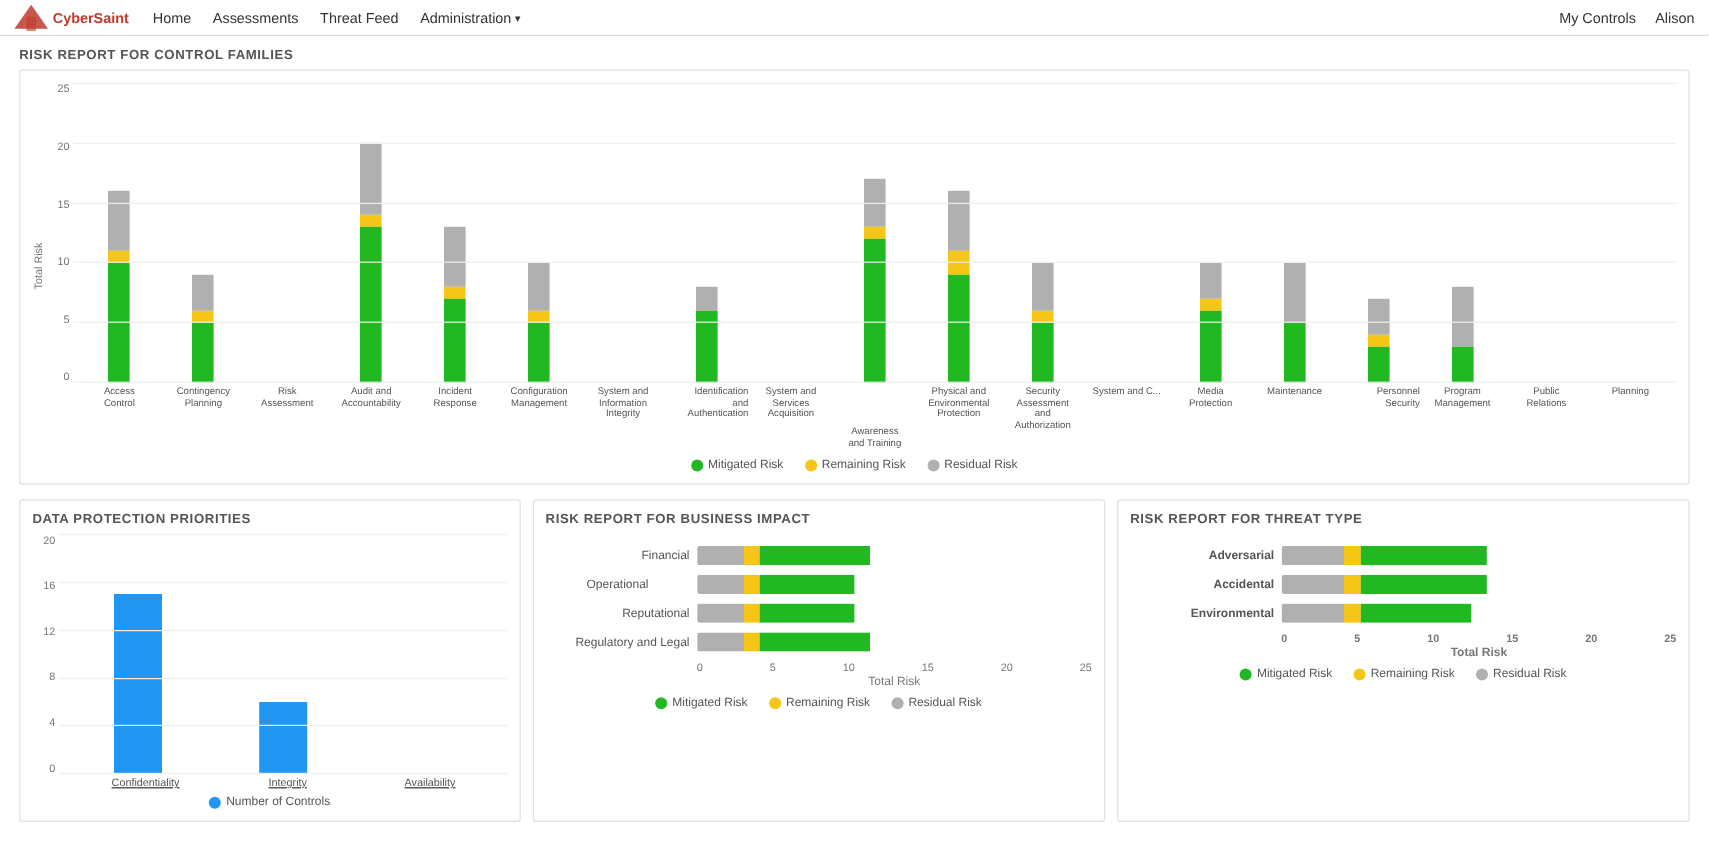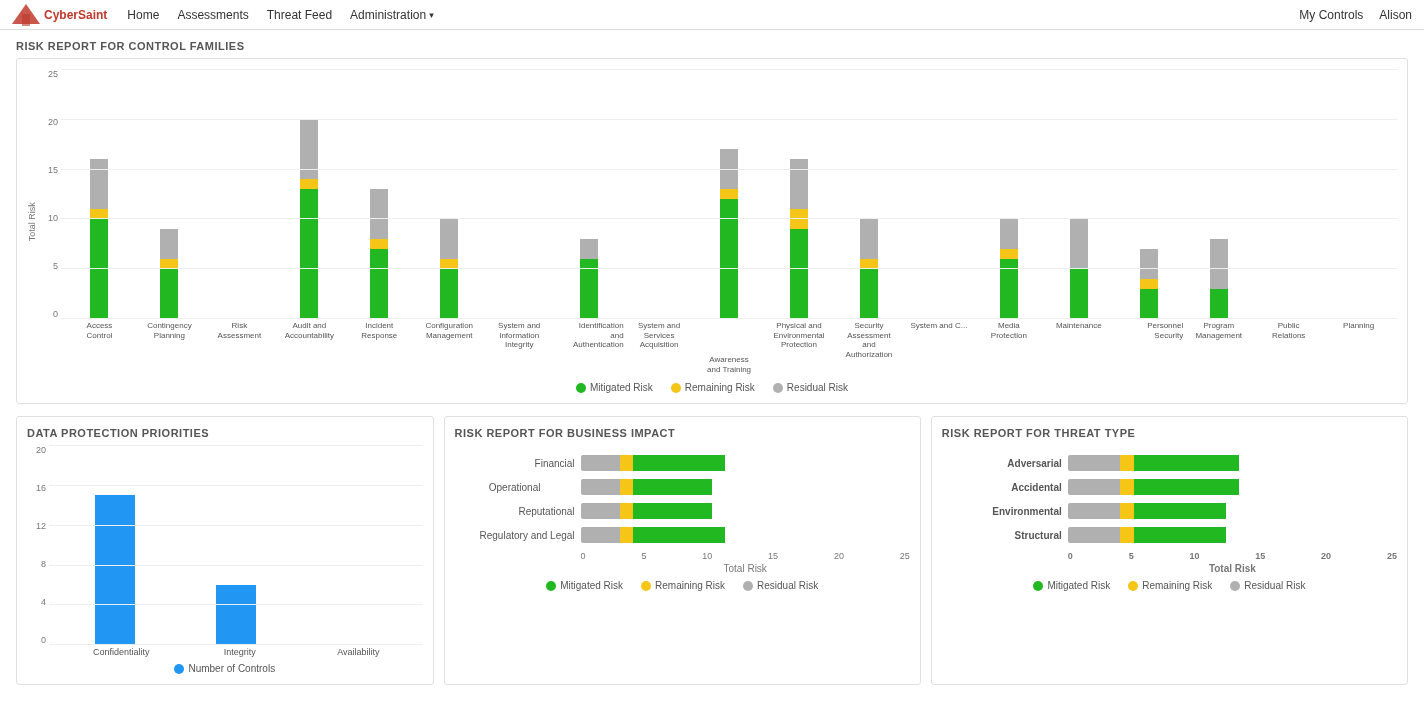--- a/index.html
+++ b/index.html
@@ -275,21 +275,21 @@
                 <div style="width: 40px; height: 150px; background: rgb(33, 150, 243);"></div>
               </div>
               <div style="display: flex; flex-direction: column; align-items: center; flex: 1 1 0%; justify-content: flex-end; height: 200px;">
                 <div style="width: 40px; height: 60px; background: rgb(33, 150, 243);"></div>
               </div>
               <div style="display: flex; flex-direction: column; align-items: center; flex: 1 1 0%; justify-content: flex-end; height: 200px;"></div>
             </div>
         </div>
       </div>
 
-      <div id="dp-xlabels" style="display:flex;gap:10px;padding:0 10px 0 40px;margin-top:2px;">
+      <div id="dp-xlabels" style="display:flex;gap:10px;padding:0 10px 0 40px;margin-top:2px;text-decoration:underline;">
           <div style="flex: 1 1 0%; font-size: 9px; color: rgb(85, 85, 85); text-align: center;">Confidentiality</div>
           <div style="flex: 1 1 0%; font-size: 9px; color: rgb(85, 85, 85); text-align: center;">Integrity</div>
           <div style="flex: 1 1 0%; font-size: 9px; color: rgb(85, 85, 85); text-align: center;">Availability</div>
         </div>
 
       <div class="legend" style="margin-top:6px;">
         <div class="legend-item">
           <div class="legend-dot" style="background:#2196F3;"></div>
           <span>Number of Controls</span>
         </div>
@@ -377,28 +377,20 @@
             </div>
           </div>
           <div style="display: flex; align-items: center; gap: 6px; margin-bottom: 8px;">
             <div style="font-size: 10px; color: rgb(85, 85, 85); text-align: right; width: 120px; flex-shrink: 0;">Environmental</div>
             <div style="flex: 1 1 0%; display: flex; height: 16px; border-radius: 2px; overflow: hidden;">
               <div style="height: 100%; width: 16%; background: rgb(176, 176, 176);"></div>
               <div style="height: 100%; width: 4%; background: rgb(245, 197, 24);"></div>
               <div style="height: 100%; width: 28%; background: rgb(34, 184, 34);"></div>
             </div>
           </div>
-          <div style="display: flex; align-items: center; gap: 6px; margin-bottom: 8px;">
-            <div style="font-size: 10px; color: rgb(85, 85, 85); text-align: right; width: 120px; flex-shrink: 0;">Structural</div>
-            <div style="flex: 1 1 0%; display: flex; height: 16px; border-radius: 2px; overflow: hidden;">
-              <div style="height: 100%; width: 16%; background: rgb(176, 176, 176);"></div>
-              <div style="height: 100%; width: 4%; background: rgb(245, 197, 24);"></div>
-              <div style="height: 100%; width: 28%; background: rgb(34, 184, 34);"></div>
-            </div>
-          </div>
           <div style="display: flex; justify-content: space-between; font-size: 9px; color: rgb(119, 119, 119); padding-left: 126px; margin-top: 4px;">
             <span>0</span>
             <span>5</span>
             <span>10</span>
             <span>15</span>
             <span>20</span>
             <span>25</span>
           </div>
           <div style="font-size: 10px; color: rgb(119, 119, 119); text-align: center; padding-left: 126px; margin-top: 2px;">Total Risk</div>
         </div>

